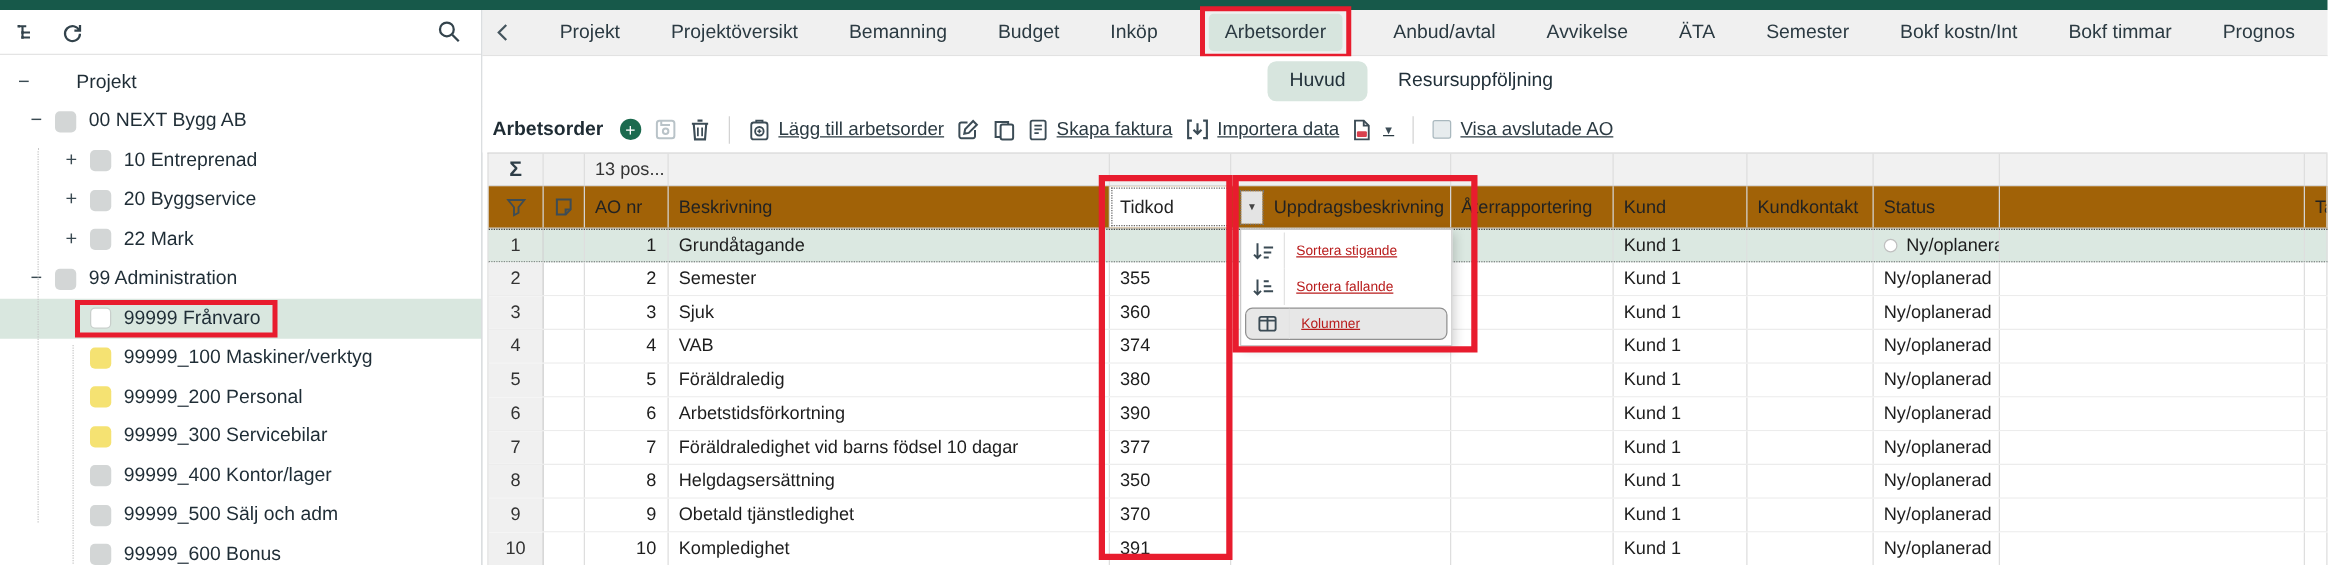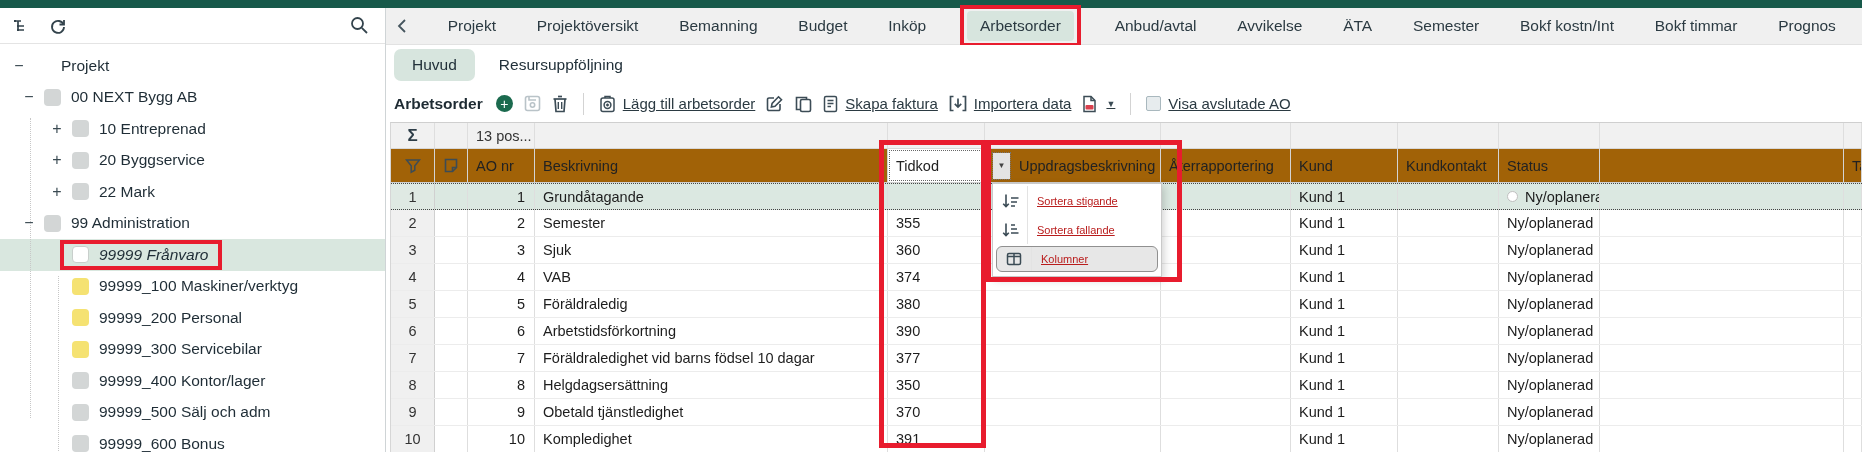--- a/index.html
+++ b/index.html
@@ -15,21 +15,21 @@
   #sidebar-border { left:385px; top:8px; width:1px; height:444px; background:#cfd4d6; }
   #side-icons { position:relative; height:36px; border-bottom:1px solid #e4e4e4;
     display:flex; align-items:center; padding-left:12px; gap:16px; }
   #side-icons .sicon { display:inline-flex; width:20px; height:20px; align-items:center; justify-content:center; }
   #search-wrap { position:absolute; right:16px; top:7px; }
   #tree { padding-top:6px; }
   .tree-row { height:31.5px; display:flex; align-items:center; font-size:15.5px; color:#1f2d36; position:relative; }
   .tree-row.lvl0 { padding-left:10px; }
   .tree-row.lvl1 { padding-left:20px; }
   .tree-row.lvl2 { padding-left:48px; }
-  .tree-row.selected { background:#d9e7df;font-style:italic; }
+  .tree-row.selected { background:#d9e7df; }
   .expander { width:18px; display:inline-block; text-align:center; color:#3a4a52;
     font-size:16px; font-weight:400; flex:0 0 18px; }
   .tbox { width:17px; height:17px; border-radius:4px; margin:0 10px 0 6px; flex:0 0 17px; }
   .tbox.gray   { background:#d3d6d6; }
   .tbox.yellow { background:#f5e272; }
   .tbox.white  { background:#ffffff; border:1px solid #c9cfcc; }
   .tbox.none   { background:transparent; }
   .tree-annot { display:inline-flex; align-items:center; border:4px solid #e81c2e;
     padding:2px 10px 2px 0; margin-left:-6px; }
   .tree-annot .tbox { margin-left:8px; }
@@ -39,21 +39,21 @@
   #navrow { left:386px; top:8px; width:1476px; height:37px; background:#f0f0f0;
     border-bottom:1px solid #e2e2e2; display:flex; align-items:center;
     padding:0 26px 0 10px; justify-content:space-between; font-size:15.5px; color:#2b3a42; }
   .navtab { white-space:nowrap; cursor:default; }
   #tab-arbetsorder { background:#d7e5de; border-radius:4px; padding:6px 13px; position:relative; }
   #tab-arbetsorder::after { content:""; position:absolute; inset:-6px -7px;
     border:4px solid #e81c2e; pointer-events:none; }
 
   
   #subtabs { left:386px; top:45px; width:1476px; height:40px; background:#fff;
-    display:flex; align-items:center; gap:24px; padding-left:8px; font-size:15.5px; }
+    display:flex; align-items:center; gap:24px; padding-left:8px; font-size:15.5px;justify-content:center; }
   #subtab-huvud { background:#d7e5de; border-radius:7px; padding:7px 18px; }
 
   
   #toolbar { left:386px; top:85px; width:1476px; height:37px; background:#fff;
     display:flex; align-items:center; gap:11px; padding-left:8px; font-size:15px; color:#2b3a42; }
   #toolbar .ttl { font-weight:bold; font-size:15.5px; color:#1e2b33; margin-right:2px; }
   .tb-div { width:1px; height:22px; background:#d3d3d3; margin:0 4px; }
   .tbtn { display:inline-flex; align-items:center; gap:7px; white-space:nowrap;text-decoration:underline; }
   #add-circle { width:17px; height:17px; border-radius:50%; background:#1b6a4e; color:#fff;
     display:inline-flex; align-items:center; justify-content:center; font-size:14px; line-height:1; }

